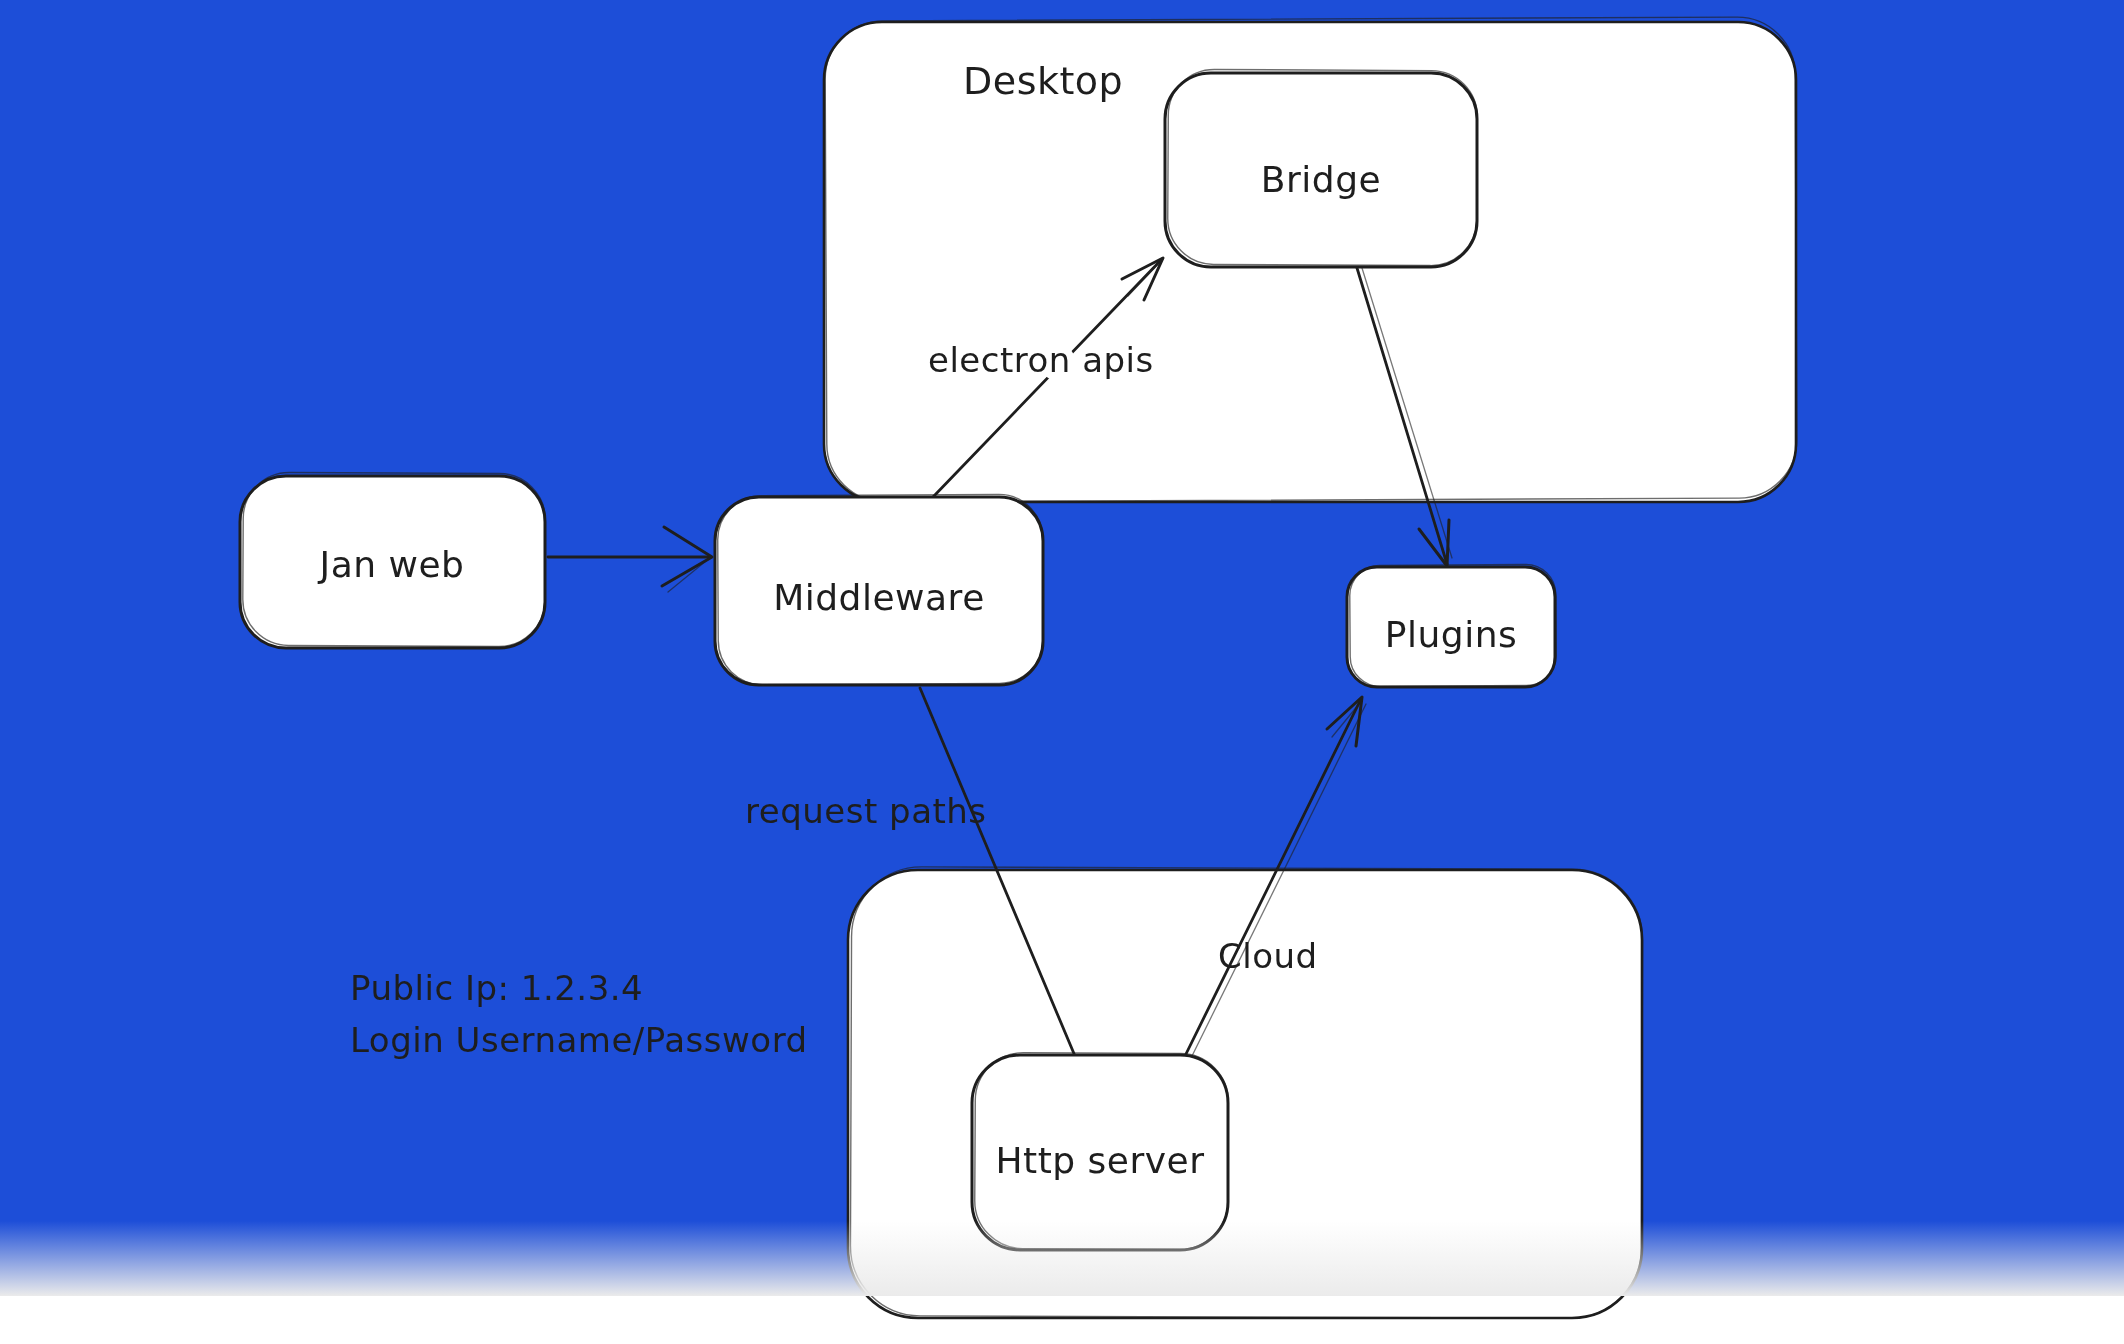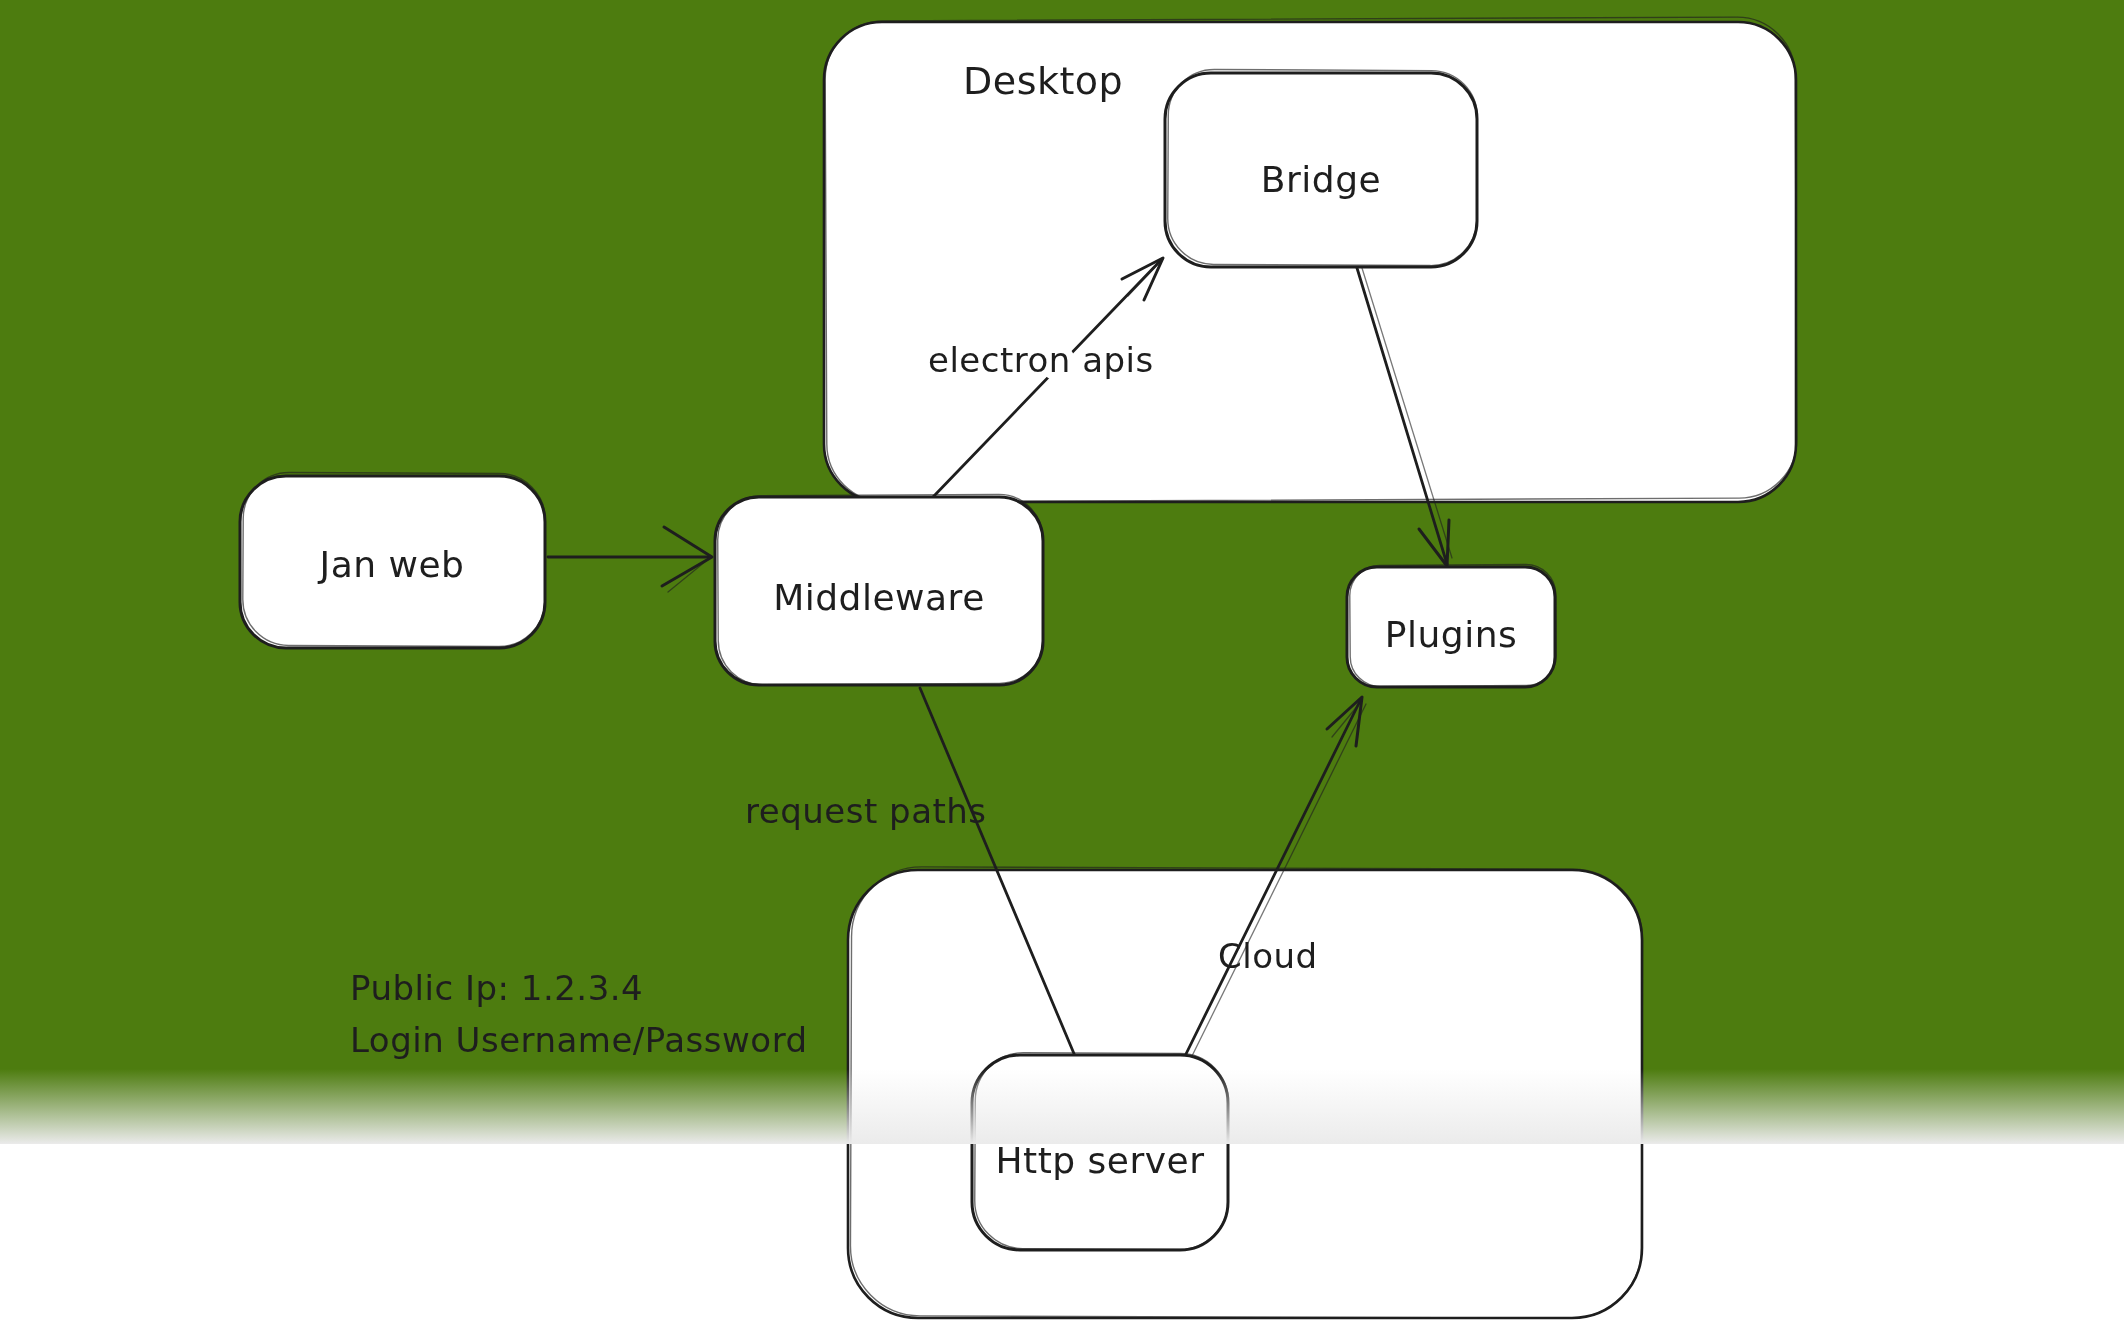--- a/index.html
+++ b/index.html
@@ -2,21 +2,21 @@
 <html><head>
 <meta charset="utf-8">
 <style>
   html,body{
     margin:0;padding:0;
     width:2124px;height:1344px;
     background:#ffffff;
     overflow:hidden;
     font-family:"DejaVu Sans",sans-serif;
   }
-  .stage{position:relative;width:2124px;height:1144px;background:#4d7c0f;}
+  .stage{position:relative;width:2124px;height:1296px;background:#1d4ed8;}
   svg{position:absolute;left:0;top:0;display:block;}
 
   
   .shape{fill:#ffffff;stroke:#1e1e1e;stroke-width:3;}
   .container-shape{fill:#ffffff;stroke:#1e1e1e;stroke-width:2.6;}
   .ghost{fill:none;stroke:#1e1e1e;stroke-width:1.4;opacity:.65;}
   .edge{fill:none;stroke:#1e1e1e;stroke-width:2.8;stroke-linecap:round;stroke-linejoin:round;}
   .edge-ghost{fill:none;stroke:#1e1e1e;stroke-width:1.3;opacity:.6;stroke-linecap:round;}
   .arrowhead{fill:none;stroke:#1e1e1e;stroke-width:3;stroke-linecap:round;stroke-linejoin:round;}
 

